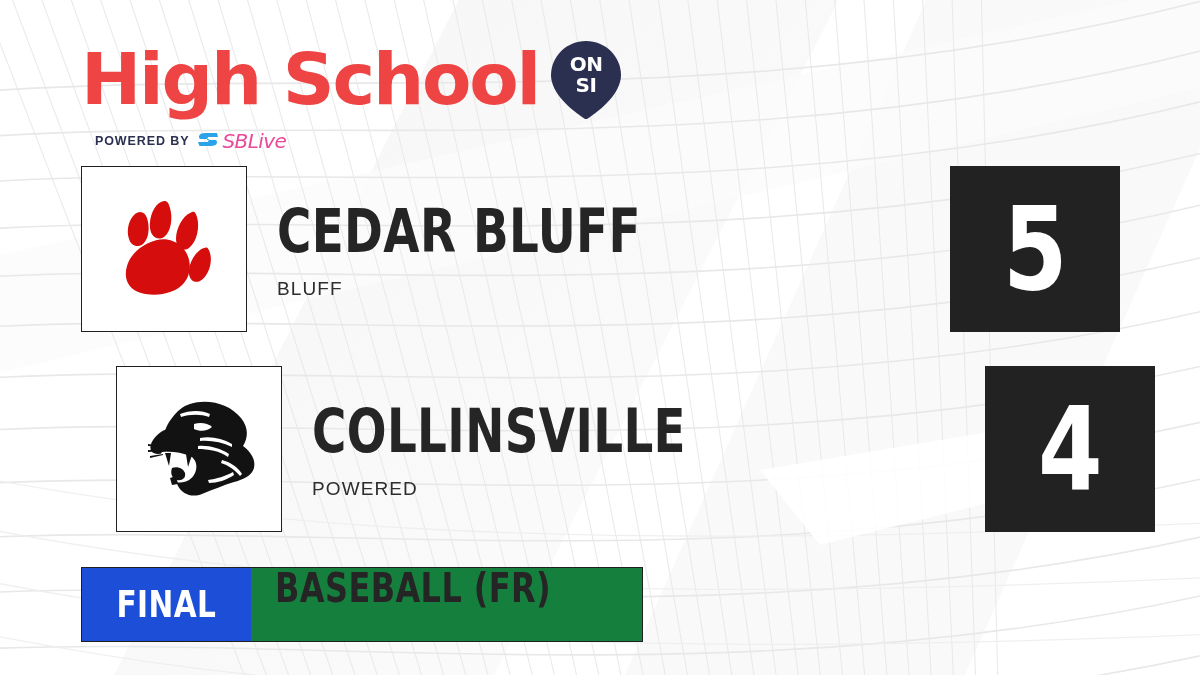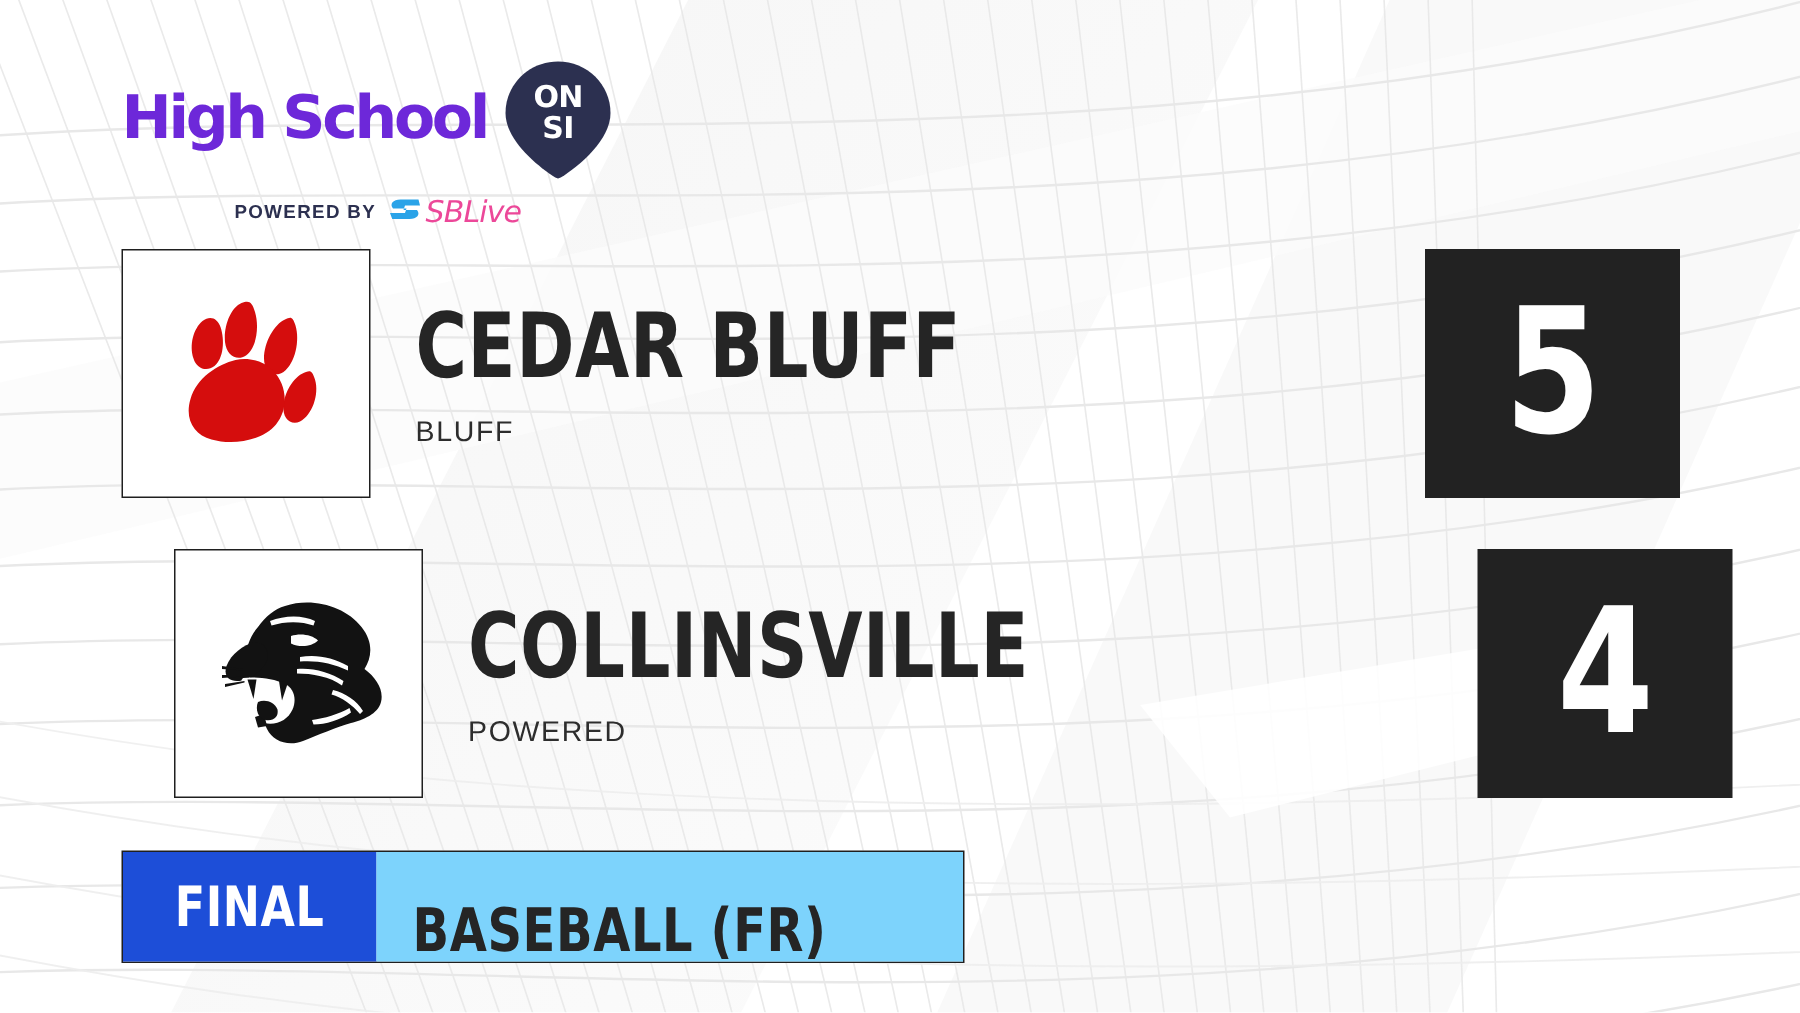--- a/index.html
+++ b/index.html
@@ -32,34 +32,33 @@
     z-index: 5;
   }
   .brand-row {
     display: flex;
     align-items: center;
     gap: 10px;
   }
   .brand-title {
     font-family: "DejaVu Sans", sans-serif;
     font-weight: bold;
-    font-size: 40px;
+    font-size: 72px;
     line-height: 60px;
     letter-spacing: -2.2px;
-    color: #6d28d9;
+    color: #ef4444;
     white-space: nowrap;
   }
   .brand-pin {
     display: block;
     margin-top: 2px;
   }
   .brand-sub {
     display: flex;
     align-items: center;
-    justify-content: center;
     gap: 8px;
     margin-top: 9px;
     margin-left: 14px;
   }
   .powered-by {
     font-family: "Liberation Sans", sans-serif;
     font-weight: bold;
     font-size: 12.5px;
     letter-spacing: 0.9px;
     color: #2c3050;
@@ -187,23 +186,23 @@
     font-family: "DejaVu Sans", sans-serif;
     font-weight: bold;
     font-size: 37px;
     line-height: 37px;
     letter-spacing: 0.5px;
     transform: scaleX(0.80);
     transform-origin: center center;
     white-space: nowrap;
   }
   .status-sport {
-    background: #7dd3fc;
-    display: flex;
-    align-items: flex-end;
+    background: #15803d;
+    display: flex;
+    align-items: flex-start;
     padding: 0 22px 0 24px;
   }
   .status-sport-text {
     font-family: "DejaVu Sans", sans-serif;
     font-weight: bold;
     font-size: 40px;
     line-height: 40px;
     letter-spacing: 0.5px;
     color: #252525;
     transform: scaleX(0.80);

